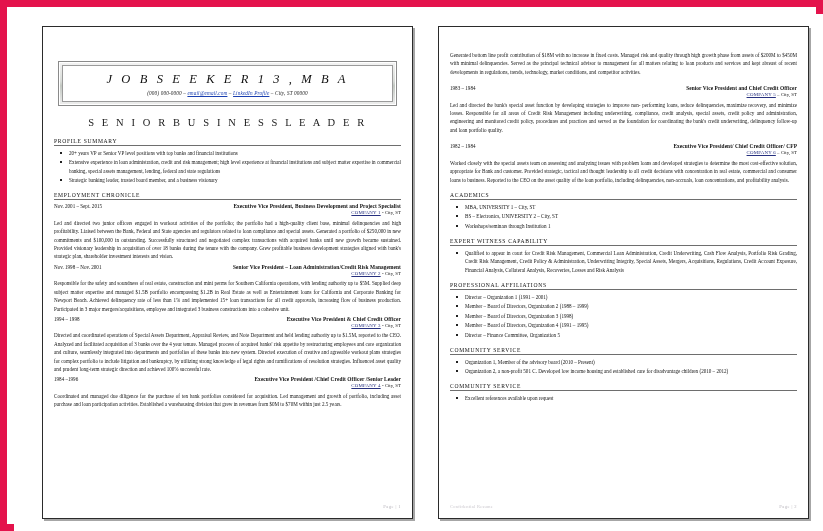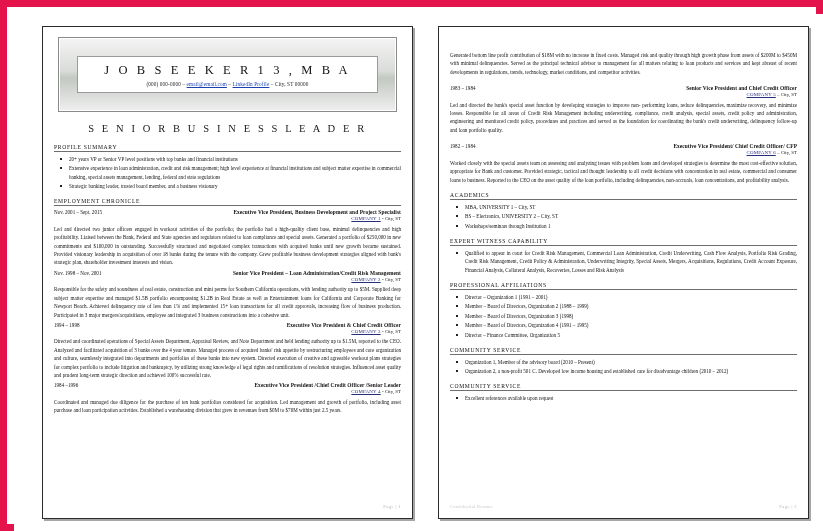--- a/index.html
+++ b/index.html
@@ -48,25 +48,26 @@
   .page-inner {
     position: absolute;
     left: 11px;
     top: 10px;
     right: 11px;
     bottom: 10px;
   }
 
   
   .nameplate {
-    margin: 0 4px 0 4px;
-    padding: 18px;
+    margin: 24px 4px 0 4px;
+    padding: 3px;
     border: 1px solid #8a8a8a;
     background: linear-gradient(to bottom, #f4f4f4 0%, #d9dcd8 45%, #c3c8c2 55%, #efefef 100%);
     box-shadow: inset 0 0 0 1px #ffffff;
+    font-style: italic;
   }
   .nameplate-inner {
     background: #ffffff;
     border: 1px solid #9b9b9b;
     padding: 6px 4px 5px 4px;
     text-align: center;
   }
   .cand-name {
     font-family: "Liberation Serif", serif;
     font-size: 12.5px;

